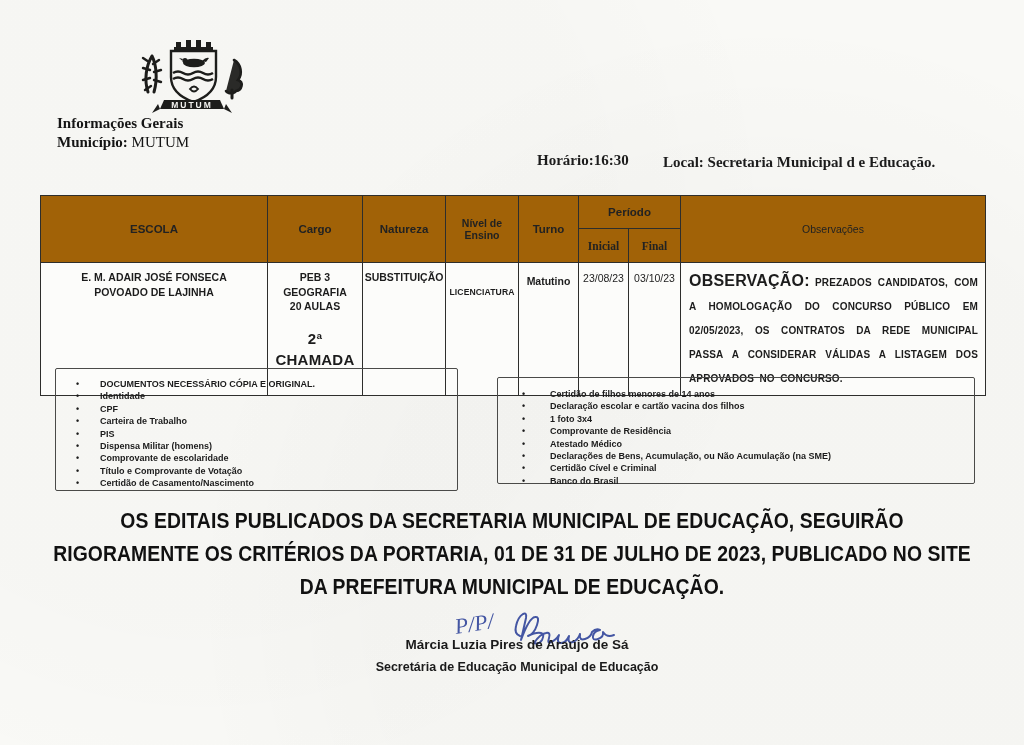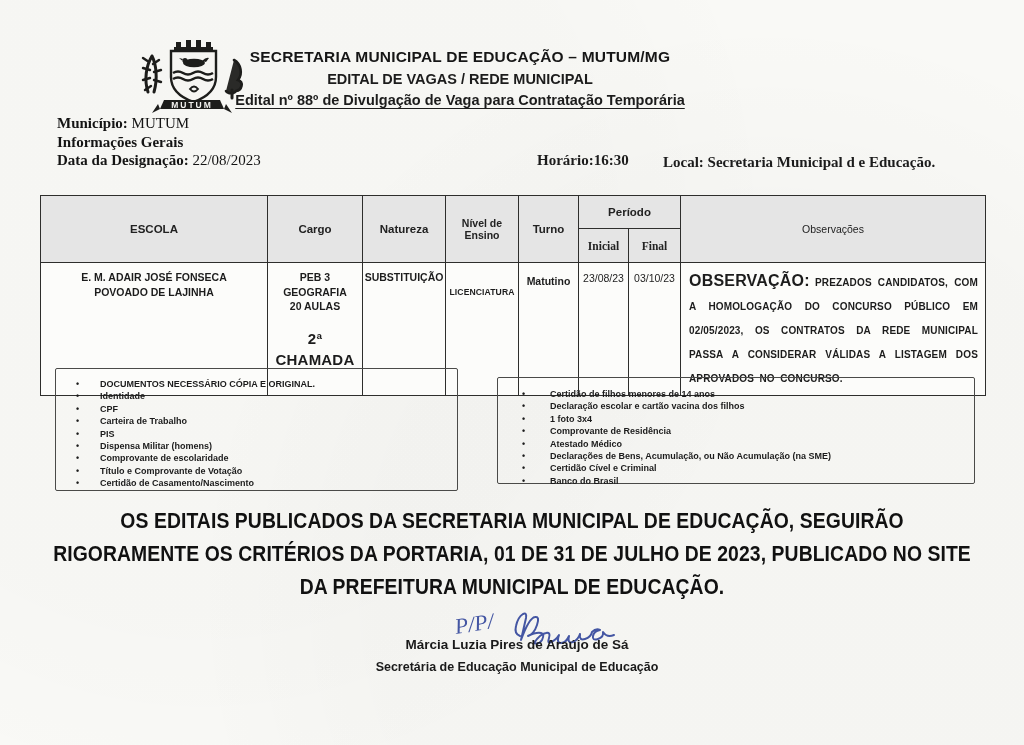--- a/index.html
+++ b/index.html
@@ -30,21 +30,21 @@
   
   .info { position:absolute; left:57px; top:114px; font-family:"Liberation Serif", serif; font-size:15px; line-height:18.5px; color:#141414; }
   .info b { font-weight:700; }
   .info .val { font-weight:400; }
   .horario { position:absolute; left:537px; top:152px; font-family:"Liberation Serif", serif; font-size:15px; font-weight:700; }
   .local   { position:absolute; left:663px; top:154px; font-family:"Liberation Serif", serif; font-size:15px; font-weight:700; }
 
   
   table.vagas { position:absolute; left:40px; top:195px; width:945px; border-collapse:collapse; table-layout:fixed; background:#fcfcfa; }
   table.vagas th, table.vagas td { border:1.6px solid #2e2e2c; }
-  table.vagas th { background:#e5e5e5; font-weight:600; font-size:11.5px; color:#222; }
+  table.vagas th { background:#a16207; font-weight:600; font-size:11.5px; color:#222; }
   th.serif { font-family:"Liberation Serif", serif; font-size:13px; font-weight:700; }
   td { vertical-align:top; background:#fcfcfa;margin-top:21px; }
   .cell-escola { text-align:center; font-size:10.5px; font-weight:700; padding-top:7px; line-height:1.45; }
   .cell-cargo  { text-align:center; font-size:10.5px; font-weight:700; padding-top:7px; line-height:1.4; }
   .chamada { font-size:15px; font-weight:800; margin-top:14px; letter-spacing:.2px; }
   .cell-natureza { text-align:center; font-size:10.5px; font-weight:600; padding-top:8px; }
   .cell-nivel { text-align:center; font-size:8.6px; font-weight:600; padding-top:24px; letter-spacing:.1px; }
   .cell-turno { text-align:center; font-size:10.5px; font-weight:600; padding-top:12px; }
   .cell-date  { text-align:center; font-size:10.5px; font-weight:500; padding-top:9px; }
   .cell-obs { padding:6px 7px 6px 8px; text-align:justify; line-height:1.5; }
@@ -111,31 +111,25 @@
     </g>
     <path d="M52,55 q4,-5 8,0 q-4,5 -8,0 z" fill="none" stroke="#1d1d1b" stroke-width="2"></path>
 
     <g>
       <path d="M26,66 L82,66 L86,75 L22,75 z" fill="#1d1d1b"></path>
       <path d="M22,75 l-8,4 6,-9 z M86,75 l8,4 -6,-9 z" fill="#1d1d1b"></path>
       <text x="54" y="73.5" text-anchor="middle" font-family="Liberation Sans, sans-serif" font-size="8.5" font-weight="700" letter-spacing="2" fill="#f3f2ef">MUTUM</text>
     </g>
   </svg>
 
-  <div class="head-center">
-    <div class="head-line1">SECRETARIA MUNICIPAL DE EDUCAÇÃO – MUTUM/MG</div>
-    <div class="head-line2">EDITAL DE VAGAS / REDE MUNICIPAL</div>
-    <div class="head-line3">Edital nº 88º de Divulgação de Vaga para Contratação Temporária</div>
-  </div>
 
 
   <div class="info">
+    <div><b>Informações Gerais</b></div>
     <div><b>Município:</b> <span class="val">MUTUM</span></div>
-    <div><b>Informações Gerais</b></div>
-    <div><b>Data da Designação:</b> <span class="val">22/08/2023</span></div>
   </div>
   <div class="horario">Horário:16:30</div>
   <div class="local"><span>Local:</span> <span>Secretaria Municipal d e Educação.</span></div>
 
   <table class="vagas">
     <colgroup>
       <col style="width:227px">
         <col style="width:95px">
         <col style="width:83px">
         <col style="width:73px">

